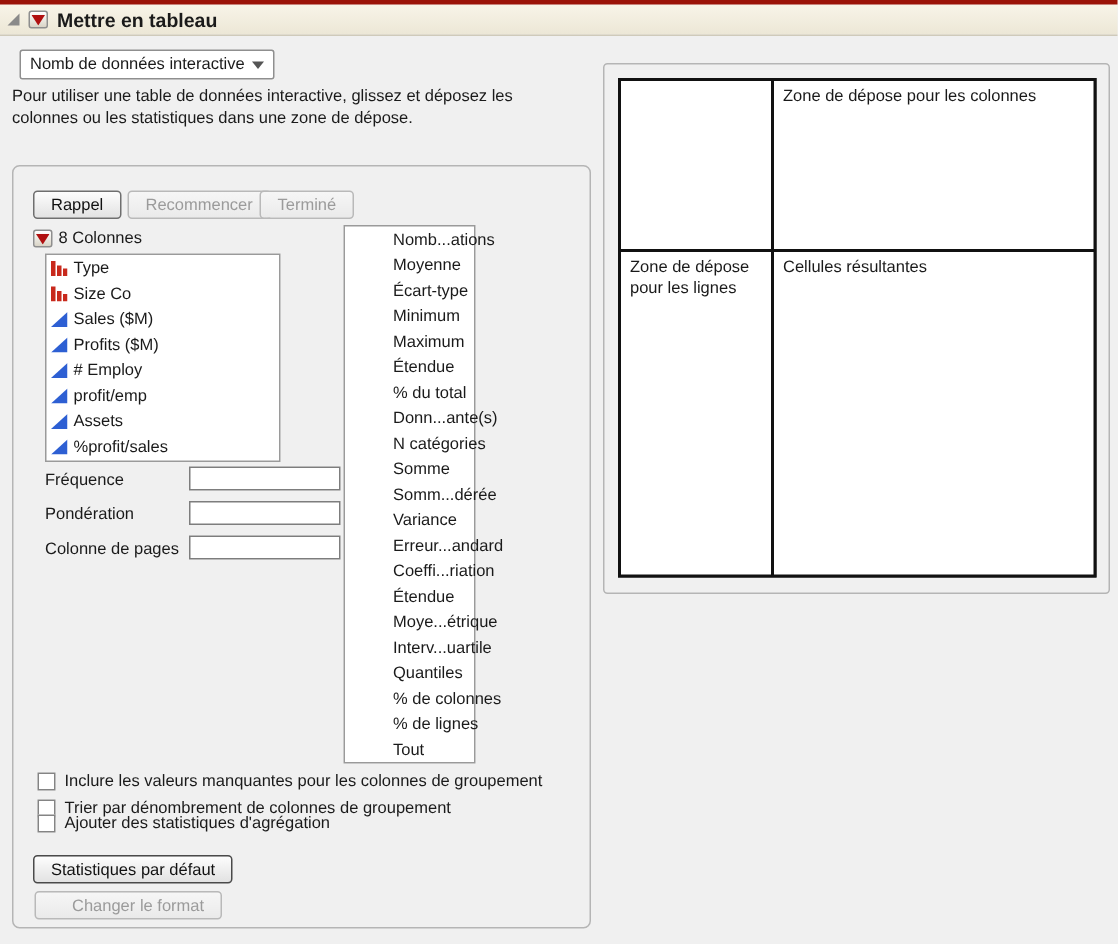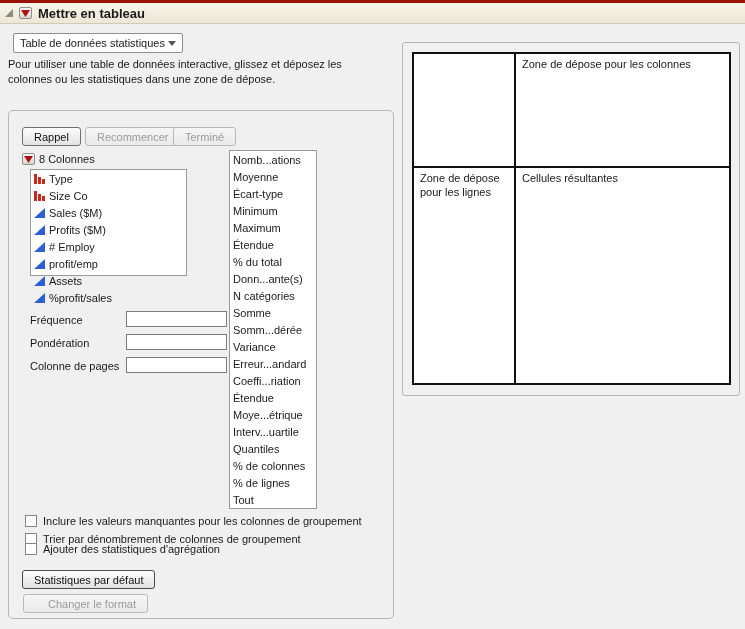--- a/index.html
+++ b/index.html
@@ -78,22 +78,22 @@
   .btn-change-format { left:14px; top:483px;padding-left:24px; }
 
   
   .cols-header {
     position:absolute; left:13px; top:42px;
     display:flex; align-items:center; gap:4px; font-size:11px;
   }
   .listbox {
     position:absolute; background:#fff; border:1px solid #9a9a9a; box-sizing:border-box;
   }
-  .cols-list { left:21px; top:58px; width:157px; height:107px; }
-  .stats-list { left:220px; top:39px; width:88px; height:359px; }
+  .cols-list { left:21px; top:58px; width:157px; height:139px; }
+  .stats-list { left:220px; top:39px; width:88px; height:359px;padding-left:29px; }
   .list-item {
     height:17px; display:flex; align-items:center; gap:4px;
     padding-left:3px; font-size:11px; white-space:nowrap; cursor:default;
   }
   .icon { display:inline-flex; width:11px; height:11px; flex:0 0 auto; }
 
   
   .field-label { position:absolute; font-size:11px; }
   .field-input {
     position:absolute; width:101px; height:16px; box-sizing:border-box;
@@ -131,21 +131,21 @@
     <span class="disclosure"></span>
     <span class="red-tri">
       <svg width="9" height="7" viewBox="0 0 9 7">
           <polygon points="0,0 9,0 4.5,7" fill="#b01010"></polygon>
         </svg>
     </span>
     <span class="title">Mettre en tableau</span>
   </div>
 
   <div class="dropdown">
-    <span>Table de données statistiques</span>
+    <span>Nomb de données interactive</span>
     <span class="chev"></span>
   </div>
 
   <div class="instructions">Pour utiliser une table de données interactive, glissez et déposez les colonnes ou les statistiques dans une zone de dépose.</div>
 
   <div class="left-panel">
 
     <button class="btn btn-rappel">Rappel</button>
     <button class="btn disabled btn-recommencer">Recommencer</button>
     <button class="btn disabled btn-termine">Terminé</button>

